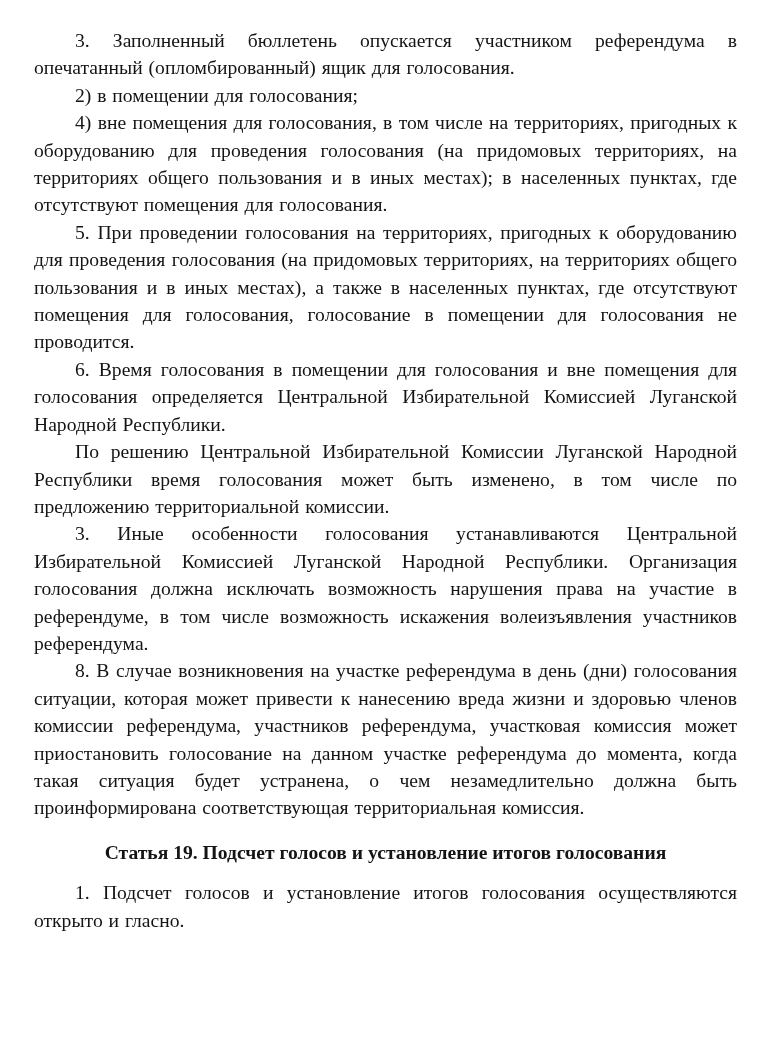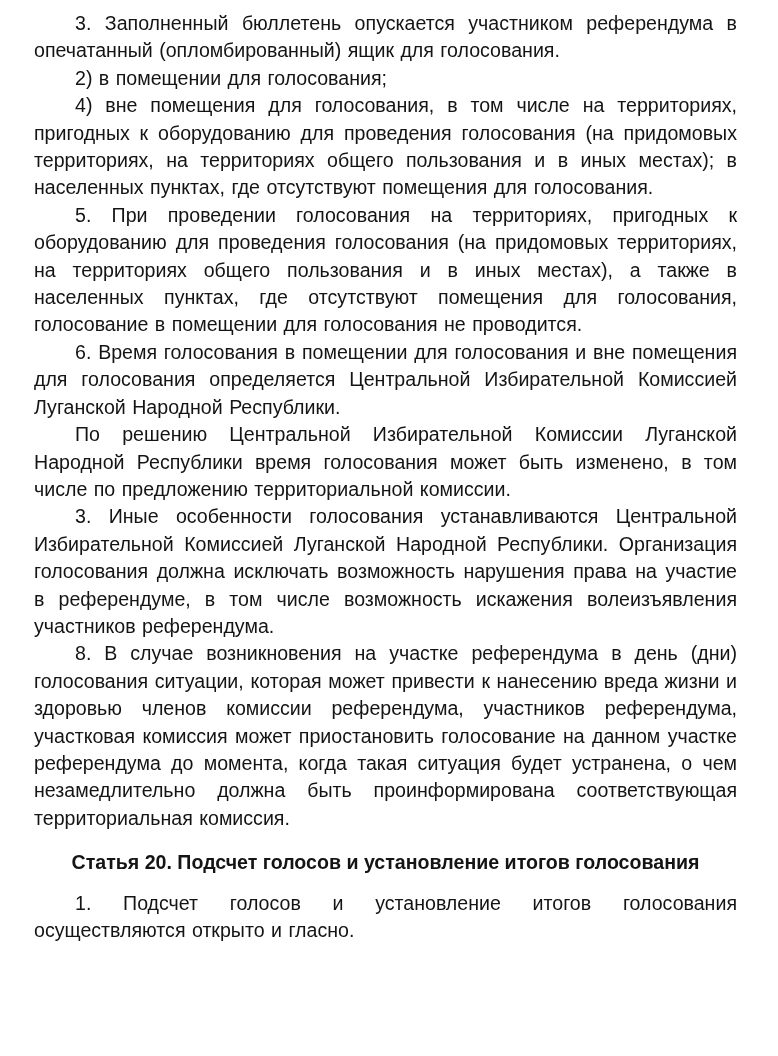--- a/index.html
+++ b/index.html
@@ -9,22 +9,22 @@
     background: #ffffff;
     width: 778px;
     height: 1056px;
     overflow: hidden;
   }
   .page {
     box-sizing: border-box;
     width: 778px;
     height: 1056px;
     background: #ffffff;
-    padding: 10px 41px 6px 34px;
-    font-family: Liberation Sans, sans-serif;
+    padding: 27px 41px 6px 34px;
+    font-family: Liberation Serif, serif;
     font-size: 19.6px;
     line-height: 27.4px;
     color: #141414;
   }
   .doc {
     width: 100%;
   }
   p.para {
     margin: 0;
     padding: 0;
@@ -48,16 +48,16 @@
 <div class="page" style="color: rgb(20, 20, 20);">
   <div class="doc">
       <p class="para body">3. Заполненный бюллетень опускается участником референдума в опечатанный (опломбированный) ящик для голосования.</p>
       <p class="para body">2) в помещении для голосования;</p>
       <p class="para body">4) вне помещения для голосования, в том числе на территориях, пригодных к оборудованию для проведения голосования (на придомовых территориях, на территориях общего пользования и в иных местах); в населенных пунктах, где отсутствуют помещения для голосования.</p>
       <p class="para body">5. При проведении голосования на территориях, пригодных к оборудованию для проведения голосования (на придомовых территориях, на территориях общего пользования и в иных местах), а также в населенных пунктах, где отсутствуют помещения для голосования, голосование в помещении для голосования не проводится.</p>
       <p class="para body">6. Время голосования в помещении для голосования и вне помещения для голосования определяется Центральной Избирательной Комиссией Луганской Народной Республики.</p>
       <p class="para body">По решению Центральной Избирательной Комиссии Луганской Народной Республики время голосования может быть изменено, в том числе по предложению территориальной комиссии.</p>
       <p class="para body">3. Иные особенности голосования устанавливаются Центральной Избирательной Комиссией Луганской Народной Республики. Организация голосования должна исключать возможность нарушения права на участие в референдуме, в том числе возможность искажения волеизъявления участников референдума.</p>
       <p class="para body">8. В случае возникновения на участке референдума в день (дни) голосования ситуации, которая может привести к нанесению вреда жизни и здоровью членов комиссии референдума, участников референдума, участковая комиссия может приостановить голосование на данном участке референдума до момента, когда такая ситуация будет устранена, о чем незамедлительно должна быть проинформирована соответствующая территориальная комиссия.</p>
-      <p class="para heading">Статья 20. Подсчет голосов и установление итогов голосования</p>
+      <p class="para heading">Статья 19. Подсчет голосов и установление итогов голосования</p>
       <p class="para body">1. Подсчет голосов и установление итогов голосования осуществляются открыто и гласно.</p>
     </div>
 </div>
 
 </body></html>

